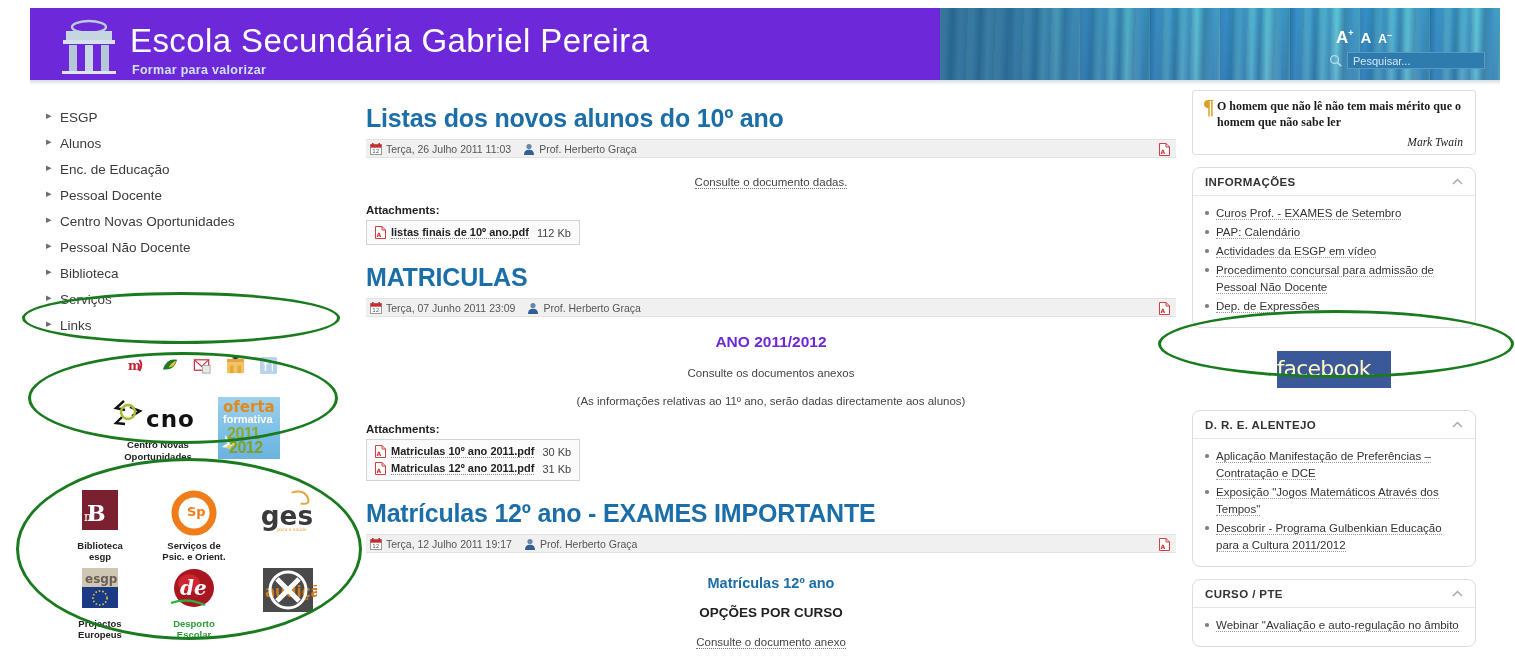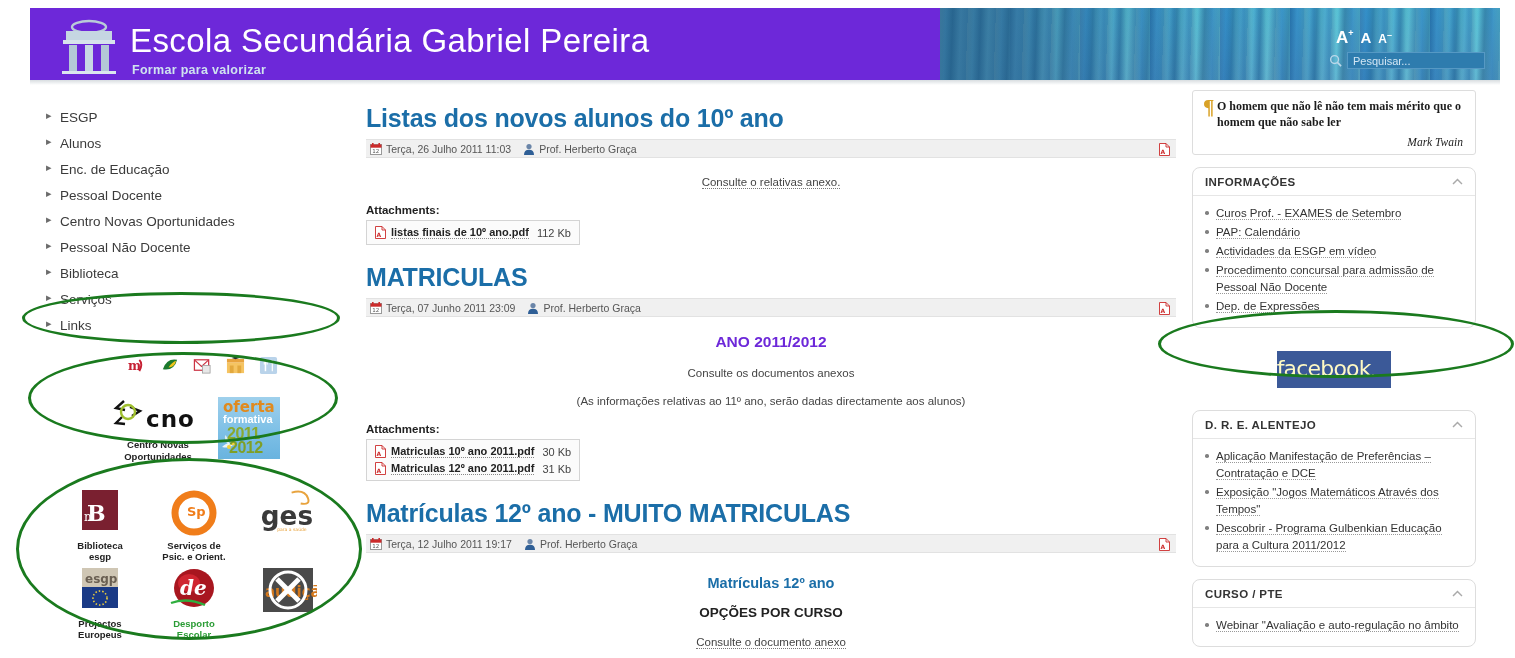--- a/index.html
+++ b/index.html
@@ -520,21 +520,21 @@
       </svg>
       <span class="meta-author">Prof. Herberto Graça</span>
       <svg class="ico-pdf-right" viewBox="0 0 11 13">
         <path d="M0.5 0.5 H7 L10.5 4 V12.5 H0.5 Z" fill="#ffffff" stroke="#cc2b2b" stroke-width="0.9"></path>
         <path d="M7 0.5 V4 H10.5" fill="none" stroke="#cc2b2b" stroke-width="0.9"></path>
         <text x="1.6" y="11" font-family="DejaVu Sans, sans-serif" font-size="6" font-weight="bold" fill="#cc2b2b">A</text>
       </svg>
     </div>
     <div class="article-body">
       <div class="center-text">
-        <span class="dotted">Consulte o relativas anexo.</span>
+        <span class="dotted">Consulte o documento dadas.</span>
       </div>
       <div class="attach-label">Attachments:</div>
       <div class="attach-box">
         <div class="attach-row">
           <svg class="ico-pdf-small" viewBox="0 0 11 13">
             <path d="M0.5 0.5 H7 L10.5 4 V12.5 H0.5 Z" fill="#ffffff" stroke="#cc2b2b" stroke-width="0.9"></path>
             <path d="M7 0.5 V4 H10.5" fill="none" stroke="#cc2b2b" stroke-width="0.9"></path>
             <text x="1.6" y="11" font-family="DejaVu Sans, sans-serif" font-size="6" font-weight="bold" fill="#cc2b2b">A</text>
           </svg>
           <span class="attach-name">listas finais de 10º ano.pdf</span>
@@ -588,21 +588,21 @@
             <text x="1.6" y="11" font-family="DejaVu Sans, sans-serif" font-size="6" font-weight="bold" fill="#cc2b2b">A</text>
           </svg>
           <span class="attach-name">Matriculas 12º ano 2011.pdf</span>
           <span class="attach-size">31 Kb</span>
         </div>
       </div>
     </div>
   </div>
 
   <div class="article">
-    <h2 class="article-title">Matrículas 12º ano - MUITO MATRICULAS</h2>
+    <h2 class="article-title">Matrículas 12º ano - EXAMES IMPORTANTE</h2>
     <div class="article-meta">
       <svg class="ico-cal" viewBox="0 0 12 12">
         <rect x="0.5" y="1.5" width="11" height="10" fill="#ffffff" stroke="#999" stroke-width="1"></rect>
         <rect x="0.5" y="1.5" width="11" height="3.2" fill="#cc2b2b"></rect>
         <rect x="2" y="0" width="1.6" height="2.6" fill="#cc2b2b"></rect>
         <rect x="8.4" y="0" width="1.6" height="2.6" fill="#cc2b2b"></rect>
         <text x="2.2" y="10.4" font-family="DejaVu Sans, sans-serif" font-size="5.5" fill="#555">12</text>
       </svg>
       <span class="meta-date">Terça, 12 Julho 2011 19:17</span>
       <svg class="ico-user" viewBox="0 0 12 12">

